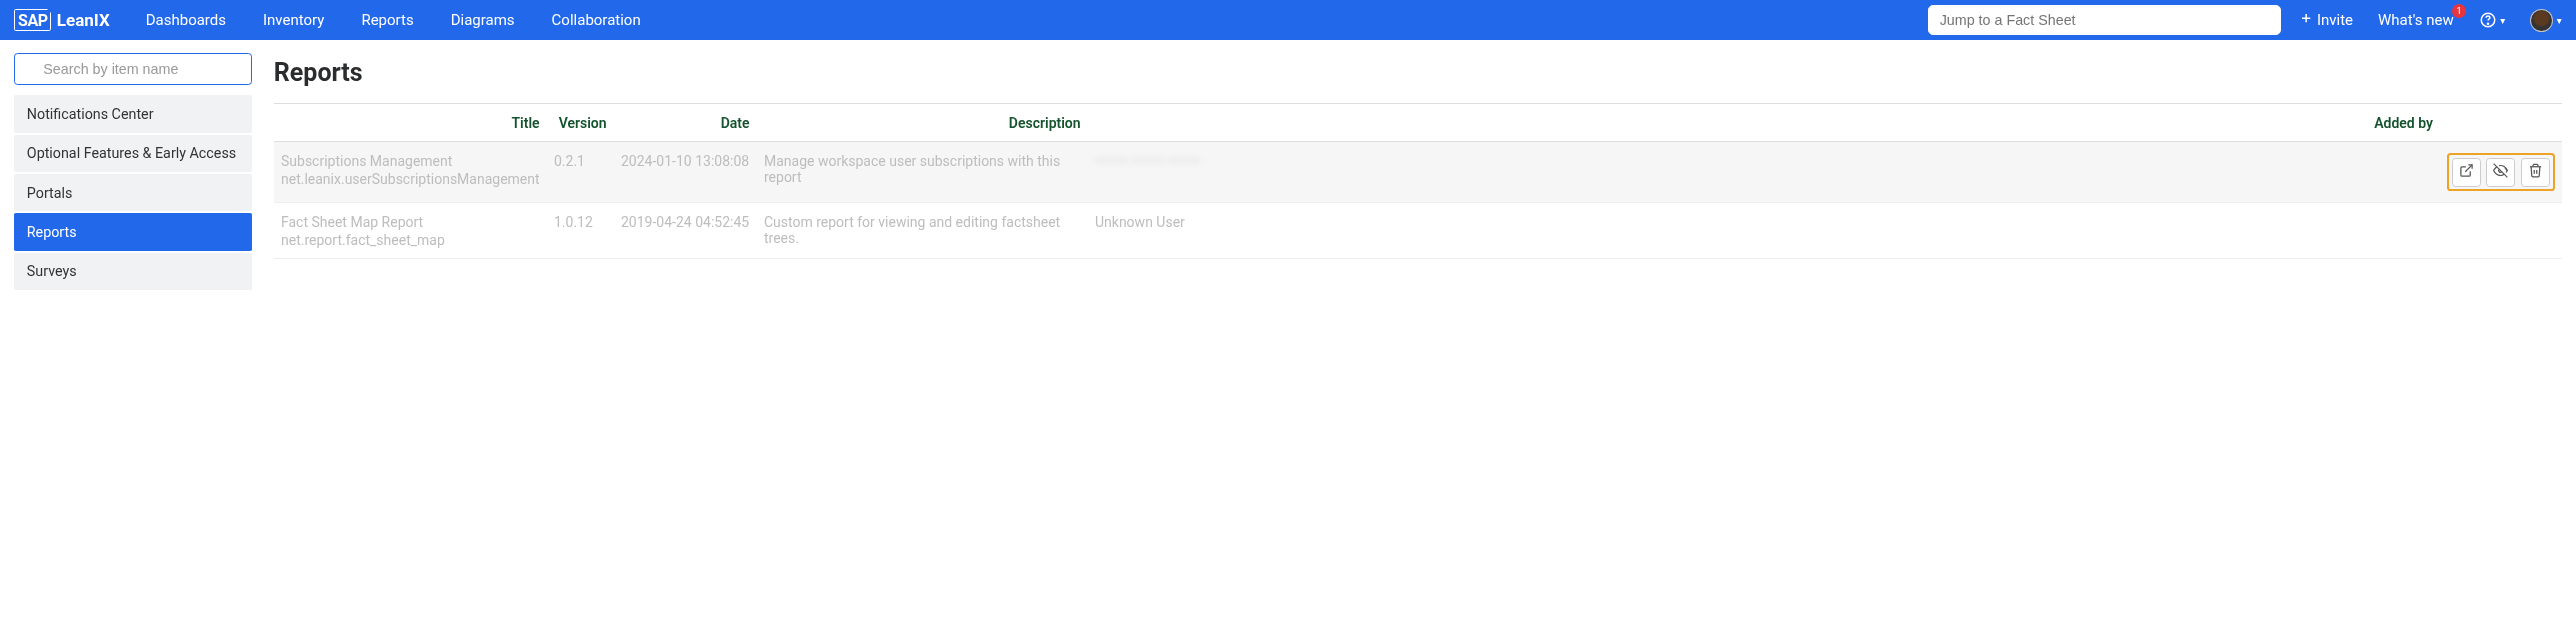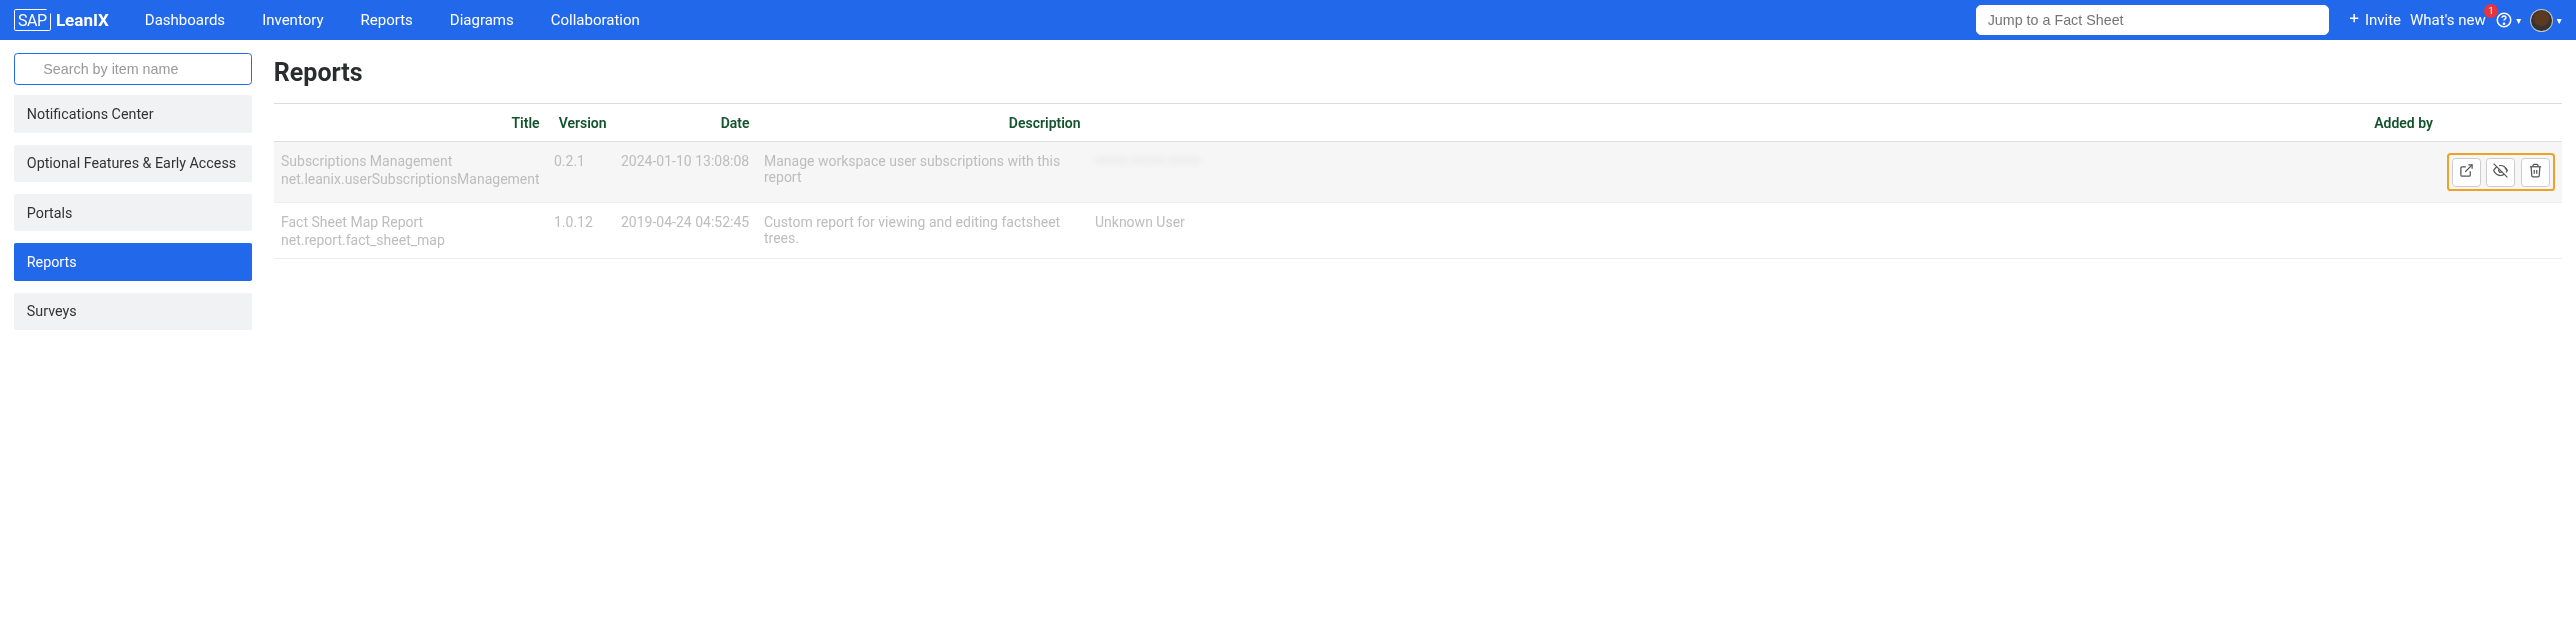--- a/index.html
+++ b/index.html
@@ -19,21 +19,21 @@
     color: #fff;
   }
   .brand {
     display: flex;
     align-items: center;
     font-weight: 700;
     font-size: 17px;
     margin-right: 36px;
   }
   .brand-sap {
-    font-weight: 400;
+    font-weight: 700;
     font-size: 16px;
     padding: 0.9px 2.7px;
     border: 1.8px solid #fff;
     border-radius: 1.8px;
     margin-right: 5.4px;
     letter-spacing: -0.4px;
     position: relative;
   }
   .brand-sap::after {
     content: "";
@@ -59,21 +59,21 @@
     border: 0.9px solid #fff;
     background: #fff;
     padding: 0 10.7px;
     font-size: 14.3px;
     color: #888;
     outline: none;
   }
   .nav-right {
     display: flex;
     align-items: center;
-    gap: 9px;
+    gap: 25px;
     margin-left: 18px;
     font-size: 15px;
   }
   .invite { display: flex; align-items: center; gap: 3.6px; cursor: pointer; }
   .whatsnew { position: relative; cursor: pointer; }
   .badge {
     position: absolute;
     top: -7.2px; right: -12.5px;
     background: #e8343d;
     color: #fff;
@@ -103,21 +103,21 @@
     outline: none;
     color: #333;
     margin-bottom: 10.7px;
   }
   .search-input::placeholder { color: #999; }
   .side-item {
     background: #f1f2f3;
     padding: 10.7px 12.5px;
     font-size: 14.3px;
     color: #333;
-    margin-bottom: 12px;
+    margin-bottom: 2px;
     cursor: pointer;
     border-radius: 1.8px;
   }
   .side-item.active {
     background: #2168eb;
     color: #fff;
   }
 
   .main { flex: 1; }
   .page-title { font-size: 25px; font-weight: 700; color: #2b2c2e; margin: 5.4px 0 16px; }

